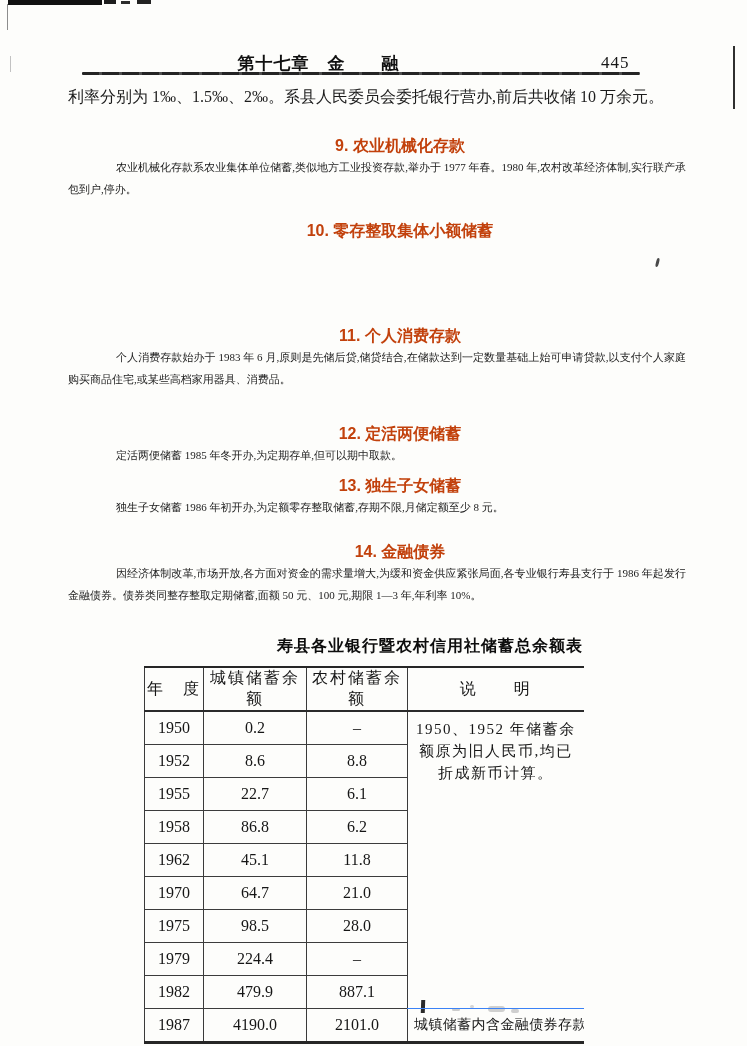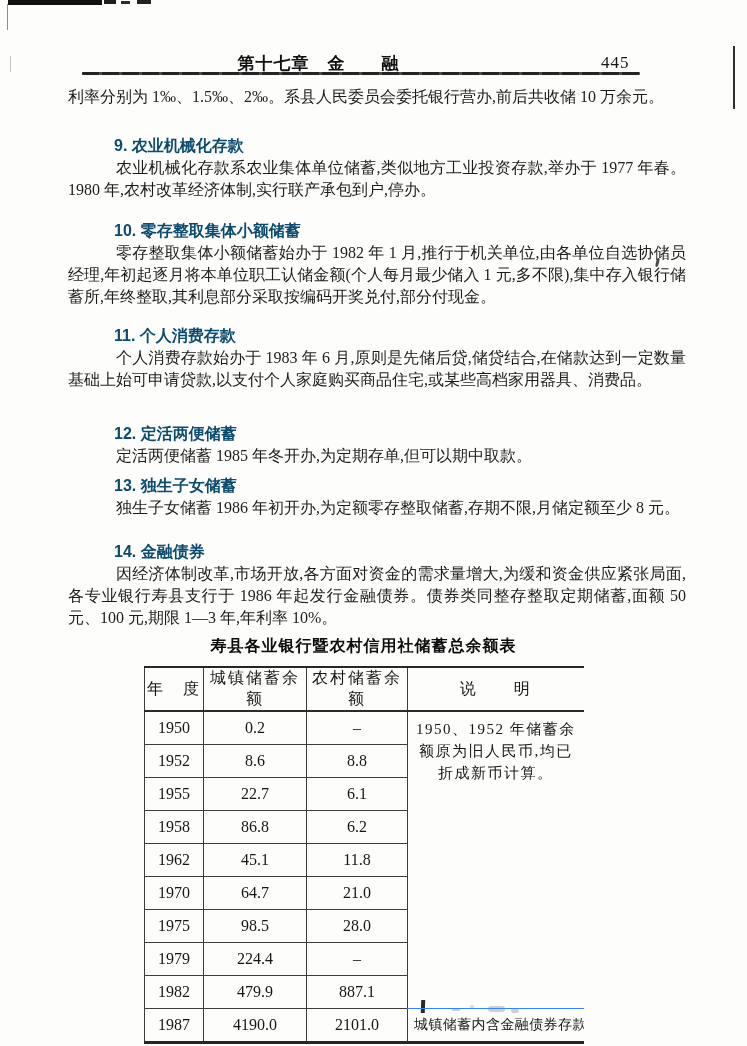--- a/index.html
+++ b/index.html
@@ -28,30 +28,30 @@
     background:repeating-linear-gradient(90deg,#242424 0 17px,#4e4e4e 17px 20px);
     border-radius:1px;
   }
   
   .body-col{position:absolute;left:68px;width:618px;}
   .intro{font-size:16px;line-height:22px;text-align:justify;margin:0;}
   .section{position:absolute;left:68px;width:618px;}
   .sec-heading{
     font-family:"Liberation Sans","DejaVu Sans",sans-serif;
     font-weight:bold;font-size:16px;line-height:20px;
-    padding-left:46px;margin:0;color:#0c4a6e;
+    padding-left:46px;margin:0;color:#c2410c;text-align:center;
   }
   .sec-body{
-    font-size:16px;line-height:21.8px;text-align:justify;
+    font-size:11px;line-height:21.8px;text-align:justify;
     text-indent:48px;margin:1px 0 0 0;
   }
   
   .table-title{
     position:absolute;left:144px;top:636px;width:439px;
-    text-align:center;
+    text-align:right;
     font-family:"Liberation Sans","DejaVu Sans",sans-serif;
     font-weight:bold;font-size:16px;letter-spacing:1px;color:#0d0d0d;
   }
   table.savings{
     position:absolute;left:144px;top:666px;
     border-collapse:collapse;table-layout:fixed;
     width:439px;
     border-top:2px solid #262626;
     border-bottom:3px solid #262626;
     border-left:1px solid #3a3a3a;
@@ -119,21 +119,20 @@
     <p class="intro">利率分别为 1‰、1.5‰、2‰。系县人民委员会委托银行营办,前后共收储 10 万余元。</p>
   </div>
 
   <div class="section" style="top:136px;">
     <h3 class="sec-heading">9. 农业机械化存款</h3>
     <p class="sec-body">农业机械化存款系农业集体单位储蓄,类似地方工业投资存款,举办于 1977 年春。1980 年,农村改革经济体制,实行联产承包到户,停办。</p>
   </div>
 
   <div class="section" style="top:221px;">
     <h3 class="sec-heading">10. 零存整取集体小额储蓄</h3>
-    <p class="sec-body">零存整取集体小额储蓄始办于 1982 年 1 月,推行于机关单位,由各单位自选协储员经理,年初起逐月将本单位职工认储金额(个人每月最少储入 1 元,多不限),集中存入银行储蓄所,年终整取,其利息部分采取按编码开奖兑付,部分付现金。</p>
   </div>
 
   <div class="section" style="top:326px;">
     <h3 class="sec-heading">11. 个人消费存款</h3>
     <p class="sec-body">个人消费存款始办于 1983 年 6 月,原则是先储后贷,储贷结合,在储款达到一定数量基础上始可申请贷款,以支付个人家庭购买商品住宅,或某些高档家用器具、消费品。</p>
   </div>
 
   <div class="section" style="top:424px;">
     <h3 class="sec-heading">12. 定活两便储蓄</h3>
     <p class="sec-body">定活两便储蓄 1985 年冬开办,为定期存单,但可以期中取款。</p>

